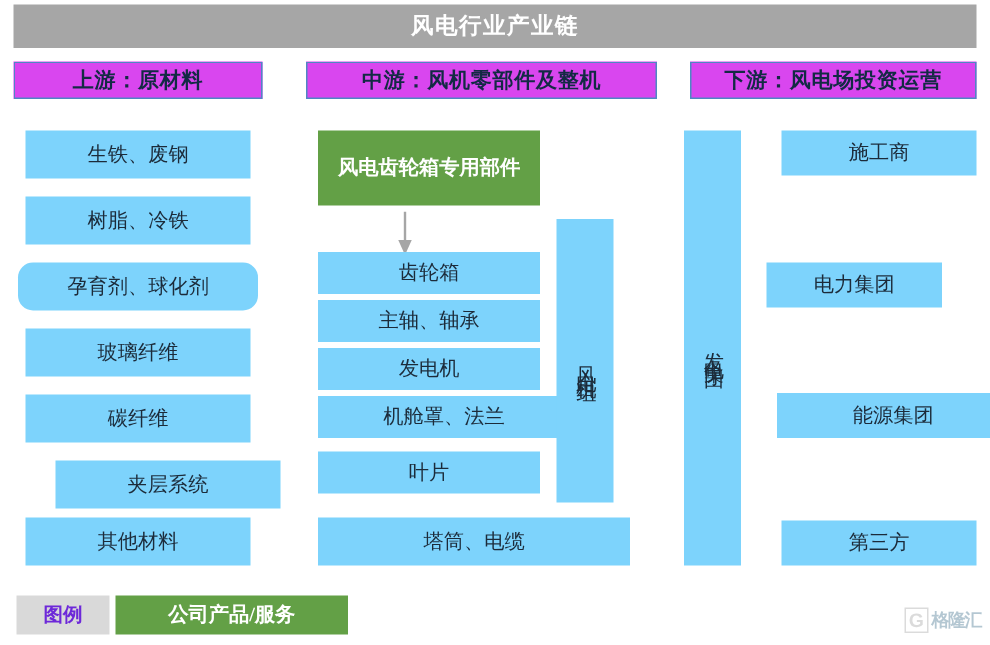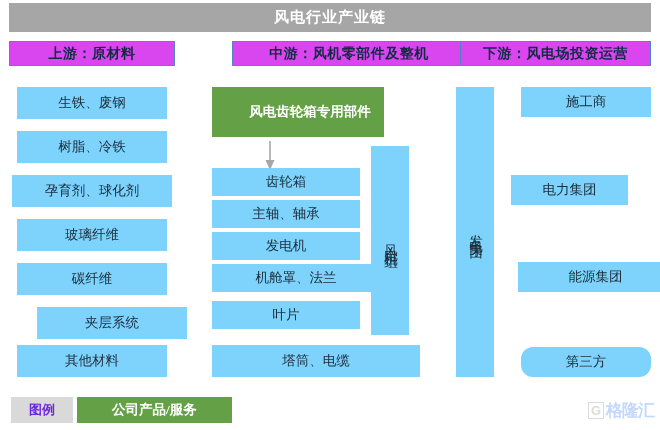--- a/index.html
+++ b/index.html
@@ -36,40 +36,39 @@
     height:25px;
     background:#d946ef;
     color:#132a44;
     font-size:14px;
     font-weight:bold;
     display:flex;align-items:center;justify-content:center;
     letter-spacing:.5px;
     box-shadow:inset 0 0 0 1px #4f87c4;
   }
   .stage-up{left:9px;top:41px;width:166px;}
-  .stage-mid{left:204px;top:41px;width:234px;margin-left:28px;}
+  .stage-mid{left:204px;top:41px;width:234px;}
   .stage-down{left:460px;top:41px;width:191px;}
 
   
   .box{
     position:absolute;
     background:#7dd3fc;
     color:#1c2b3a;
     font-size:13.5px;
     display:flex;align-items:center;justify-content:center;
     text-align:center;
     line-height:1.25;
   }
   .box.green{
     background:#63a046;
     color:#ffffff;
     font-weight:bold;
     font-size:13.5px;
     line-height:1.35;
-    padding-left:24px;
   }
   .box.vertical{
     writing-mode:vertical-rl;
     text-orientation:upright;
     letter-spacing:4px;
     font-size:13.5px;
   }
 
   
   .arrow{
@@ -111,40 +110,40 @@
     font-family:"Liberation Sans","DejaVu Sans",sans-serif;
     font-size:13px;
     color:#8c8c8c;
     border:1.5px solid #8c8c8c;
     line-height:1;
     padding:1px 2px;
     font-weight:bold;
   }
   .watermark .wm-text{
     font-family:Liberation Serif, serif;
-    font-size:17px;
-    color:#3b82f6;
+    font-size:12px;
+    color:#0c4a6e;
     letter-spacing:-1px;
     font-weight:bold;
   }
 </style>
 </head>
 <body>
 
 <div id="diagram">
 
   <div class="title-bar">风电行业产业链</div>
 
   <div class="stage-head stage-up">上游：原材料</div>
   <div class="stage-head stage-mid">中游：风机零部件及整机</div>
   <div class="stage-head stage-down">下游：风电场投资运营</div>
 
   <div class="box" style="left:17px;top:87px;width:150px;height:32px;">生铁、废钢</div>
   <div class="box" style="left:17px;top:131px;width:150px;height:32px;">树脂、冷铁</div>
-  <div class="box" style="left:12px;top:175px;width:160px;height:32px;">孕育剂、球化剂</div>
+  <div class="box" style="left:12px;top:175px;width:160px;height:32px;border-radius:10px;">孕育剂、球化剂</div>
   <div class="box" style="left:17px;top:219px;width:150px;height:32px;">玻璃纤维</div>
   <div class="box" style="left:17px;top:263px;width:150px;height:32px;">碳纤维</div>
   <div class="box" style="left:17px;top:307px;width:150px;height:32px;margin-left:20px;">夹层系统</div>
   <div class="box" style="left:17px;top:345px;width:150px;height:32px;">其他材料</div>
 
   <div class="box green" style="left:212px;top:87px;width:148px;height:50px;">风电齿轮箱专用部件</div>
 
   <div class="arrow">
     <svg width="12" height="30" viewBox="0 0 12 30" xmlns="http://www.w3.org/2000/svg" aria-hidden="true">
       <line x1="6" y1="0" x2="6" y2="20" stroke="#a6a6a6" stroke-width="1.6"></line>
@@ -160,21 +159,21 @@
 
   <div class="box" style="left:212px;top:345px;width:208px;height:32px;">塔筒、电缆</div>
 
   <div class="box vertical" style="left:371px;top:146px;width:38px;height:189px;">风电机组</div>
 
   <div class="box vertical" style="left:456px;top:87px;width:38px;height:290px;">发电集团</div>
 
   <div class="box" style="left:521px;top:87px;width:130px;height:30px;">施工商</div>
   <div class="box" style="left:511px;top:175px;width:117px;height:30px;">电力集团</div>
   <div class="box" style="left:518px;top:262px;width:155px;height:30px;">能源集团</div>
-  <div class="box" style="left:521px;top:347px;width:130px;height:30px;border-radius:12px;">第三方</div>
+  <div class="box" style="left:521px;top:347px;width:130px;height:30px;">第三方</div>
 
   <div class="legend-label">图例</div>
   <div class="legend-swatch">公司产品/服务</div>
 
   <div class="watermark">
     <span class="wm-mark">G</span>
     <span class="wm-text">格隆汇</span>
   </div>
 
 </div>

